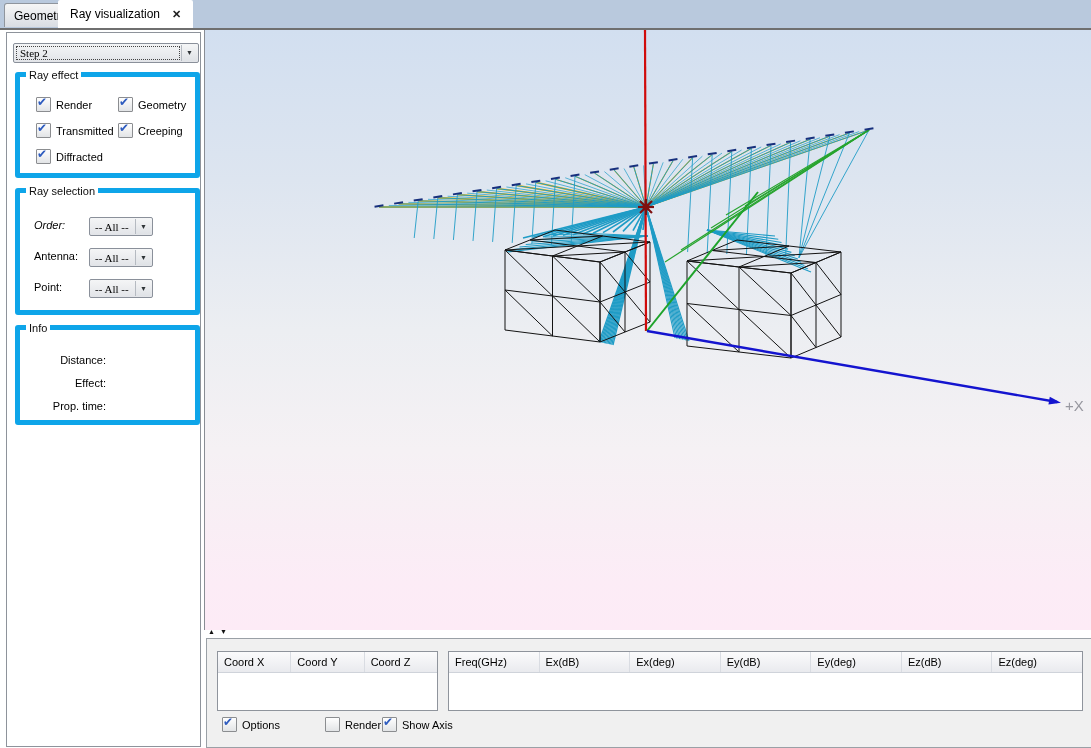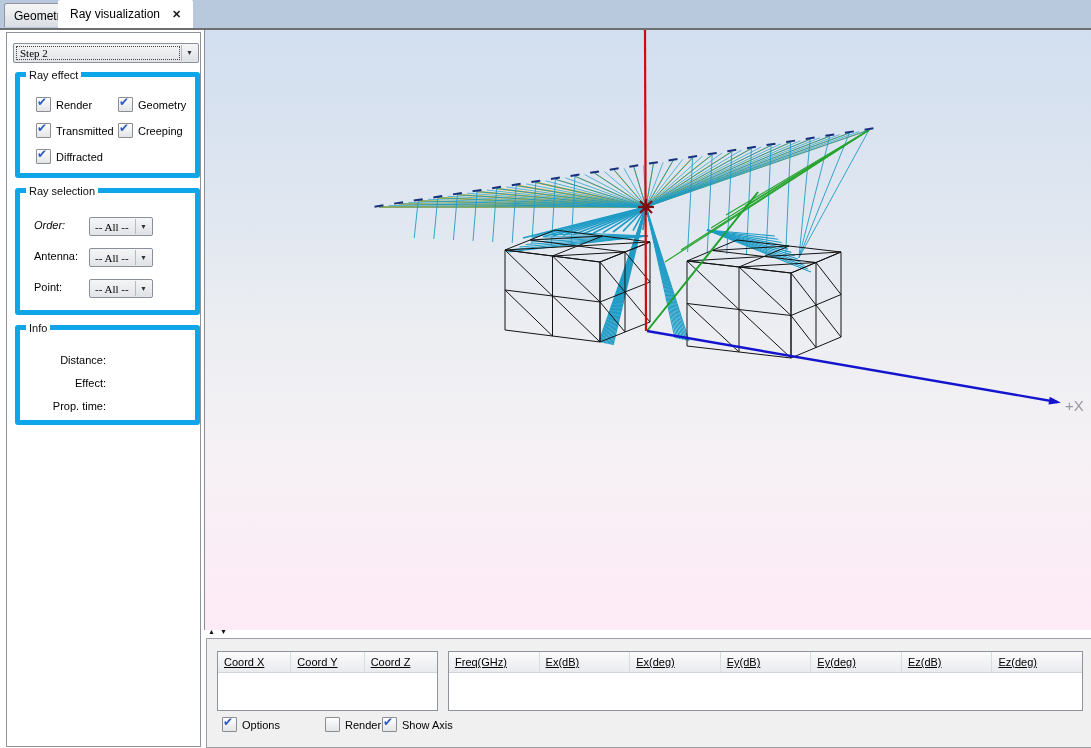--- a/index.html
+++ b/index.html
@@ -55,21 +55,21 @@
   .splitter{position:absolute;left:204px;top:630px;width:887px;height:8px;background:#fff;}
   .splitter span{position:absolute;top:-2px;font-size:7px;color:#111;cursor:pointer;}
   .sp-up{left:4px;} .sp-down{left:16px;}
 
   
   .bottom-panel{position:absolute;left:206px;top:638px;width:888px;height:108px;
                 background:#f0f0f0;border:1px solid #9aa0a6;}
   .dtable{position:absolute;top:12px;height:58px;background:#fff;border:1px solid #8f949c;}
   .t-coord{left:10px;width:219px;}
   .t-field{left:241px;width:633px;}
-  .thead{display:flex;height:20px;background:linear-gradient(#fbfbfc,#e9eaee);border-bottom:1px solid #cfd3da;text-decoration:underline;}
+  .thead{display:flex;height:20px;background:linear-gradient(#fbfbfc,#e9eaee);border-bottom:1px solid #cfd3da;}
   .th{flex:1;padding:4px 0 0 6px;border-right:1px solid #d9dce2;overflow:hidden;white-space:nowrap;}
   .th:last-child{border-right:none;}
   .tbody{height:37px;background:#fff;}
   .bp-cb{top:78px;}
   .cb-options{left:15px;} .cb-render{left:95px;margin-left:23px;} .cb-showaxis{left:175px;}
 </style>
 </head>
 <body>
 
 <div class="app">

